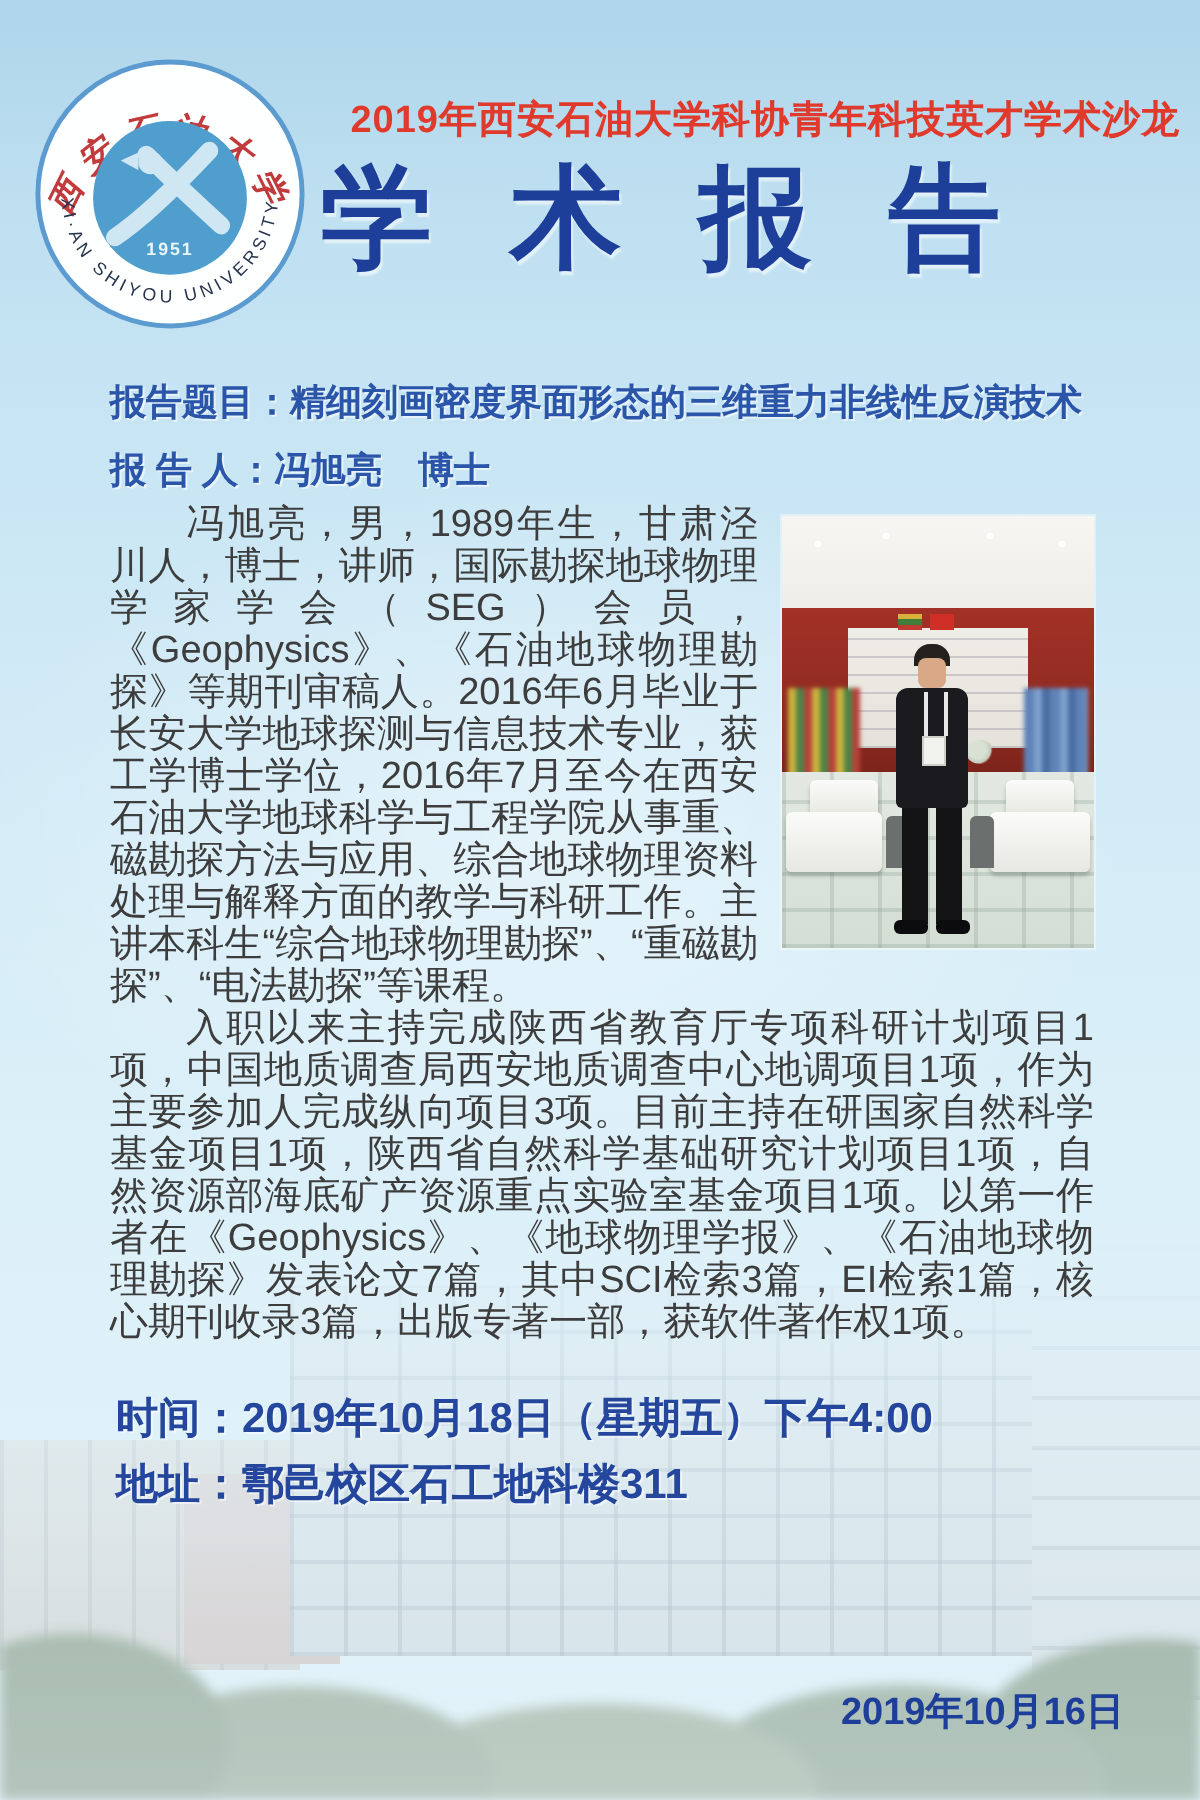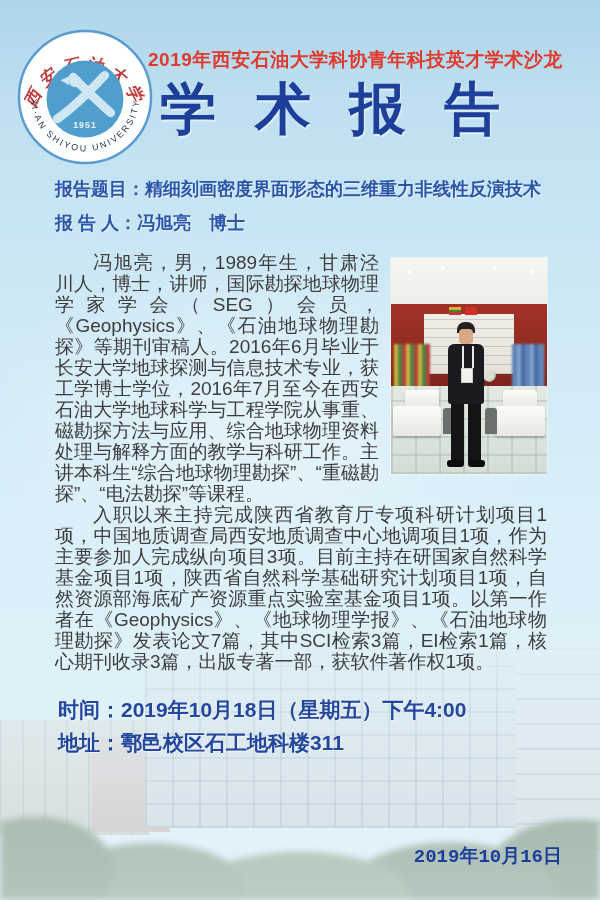--- a/index.html
+++ b/index.html
@@ -54,34 +54,34 @@
   .campus .wash{
     position:absolute;inset:0;
     background:linear-gradient(180deg, rgba(222,241,249,1) 0%, rgba(222,241,249,.45) 30%, rgba(226,242,249,.18) 70%, rgba(226,242,249,.3) 100%);
   }
 
   .layer{position:absolute;z-index:2;}
 
   
   .logo{left:16px;top:28px;width:138px;height:138px;}
   .salon-line{
-    left:148px;top:47px;width:442px;text-align:left;
+    left:148px;top:47px;width:442px;text-align:right;
     font-size:19px;font-weight:bold;color:#e03a2c;letter-spacing:.5px;
   }
   .main-title{
     left:148px;top:72px;width:442px;
     font-family:"Liberation Serif","DejaVu Serif",serif;
     font-size:56px;font-weight:bold;color:#1d3f9a;
     letter-spacing:.22em;text-indent:.22em;
     text-shadow:1px 2px 1px rgba(255,255,255,.55);
     white-space:nowrap;
   }
 
   
-  .topic{left:55px;top:172px;width:505px;}
+  .topic{left:55px;top:184px;width:505px;}
   .topic .t-line{
     font-size:18px;font-weight:bold;color:#2a55a8;line-height:34px;
     text-shadow:1px 1px 0 rgba(255,255,255,.55);
     white-space:nowrap;
   }
 
   
   .bio{left:55px;top:252px;width:492px;color:#3d3d3d;}
   .bio p{
     margin:0;font-size:19px;line-height:21px;text-align:justify;text-indent:2em;
@@ -147,21 +147,21 @@
   .sp-shoe-r{position:absolute;left:77px;top:202px;width:17px;height:7px;background:#0c0c0e;border-radius:3px;}
 
   
   .details{left:58px;top:699px;color:#24479d;font-weight:bold;font-size:21px;
     text-shadow:1px 1px 0 rgba(255,255,255,.5);}
   .details .d-line{line-height:22px;margin-bottom:11px;white-space:nowrap;}
   .details .d-indent{padding-left:48px;}
   .details .gap{display:inline-block;width:2.1em;}
   .date-line{
     right:38px;top:843px;
-    font-size:19px;font-weight:bold;color:#1d3f9a;white-space:nowrap;font-family:Liberation Mono, monospace;
+    font-size:19px;font-weight:bold;color:#1d3f9a;white-space:nowrap;
   }
 </style>
 </head>
 <body>
 
 <div class="poster">
 
   <div class="campus">
     <div class="bldg-left"></div>
     <div class="bldg-pink"></div>

